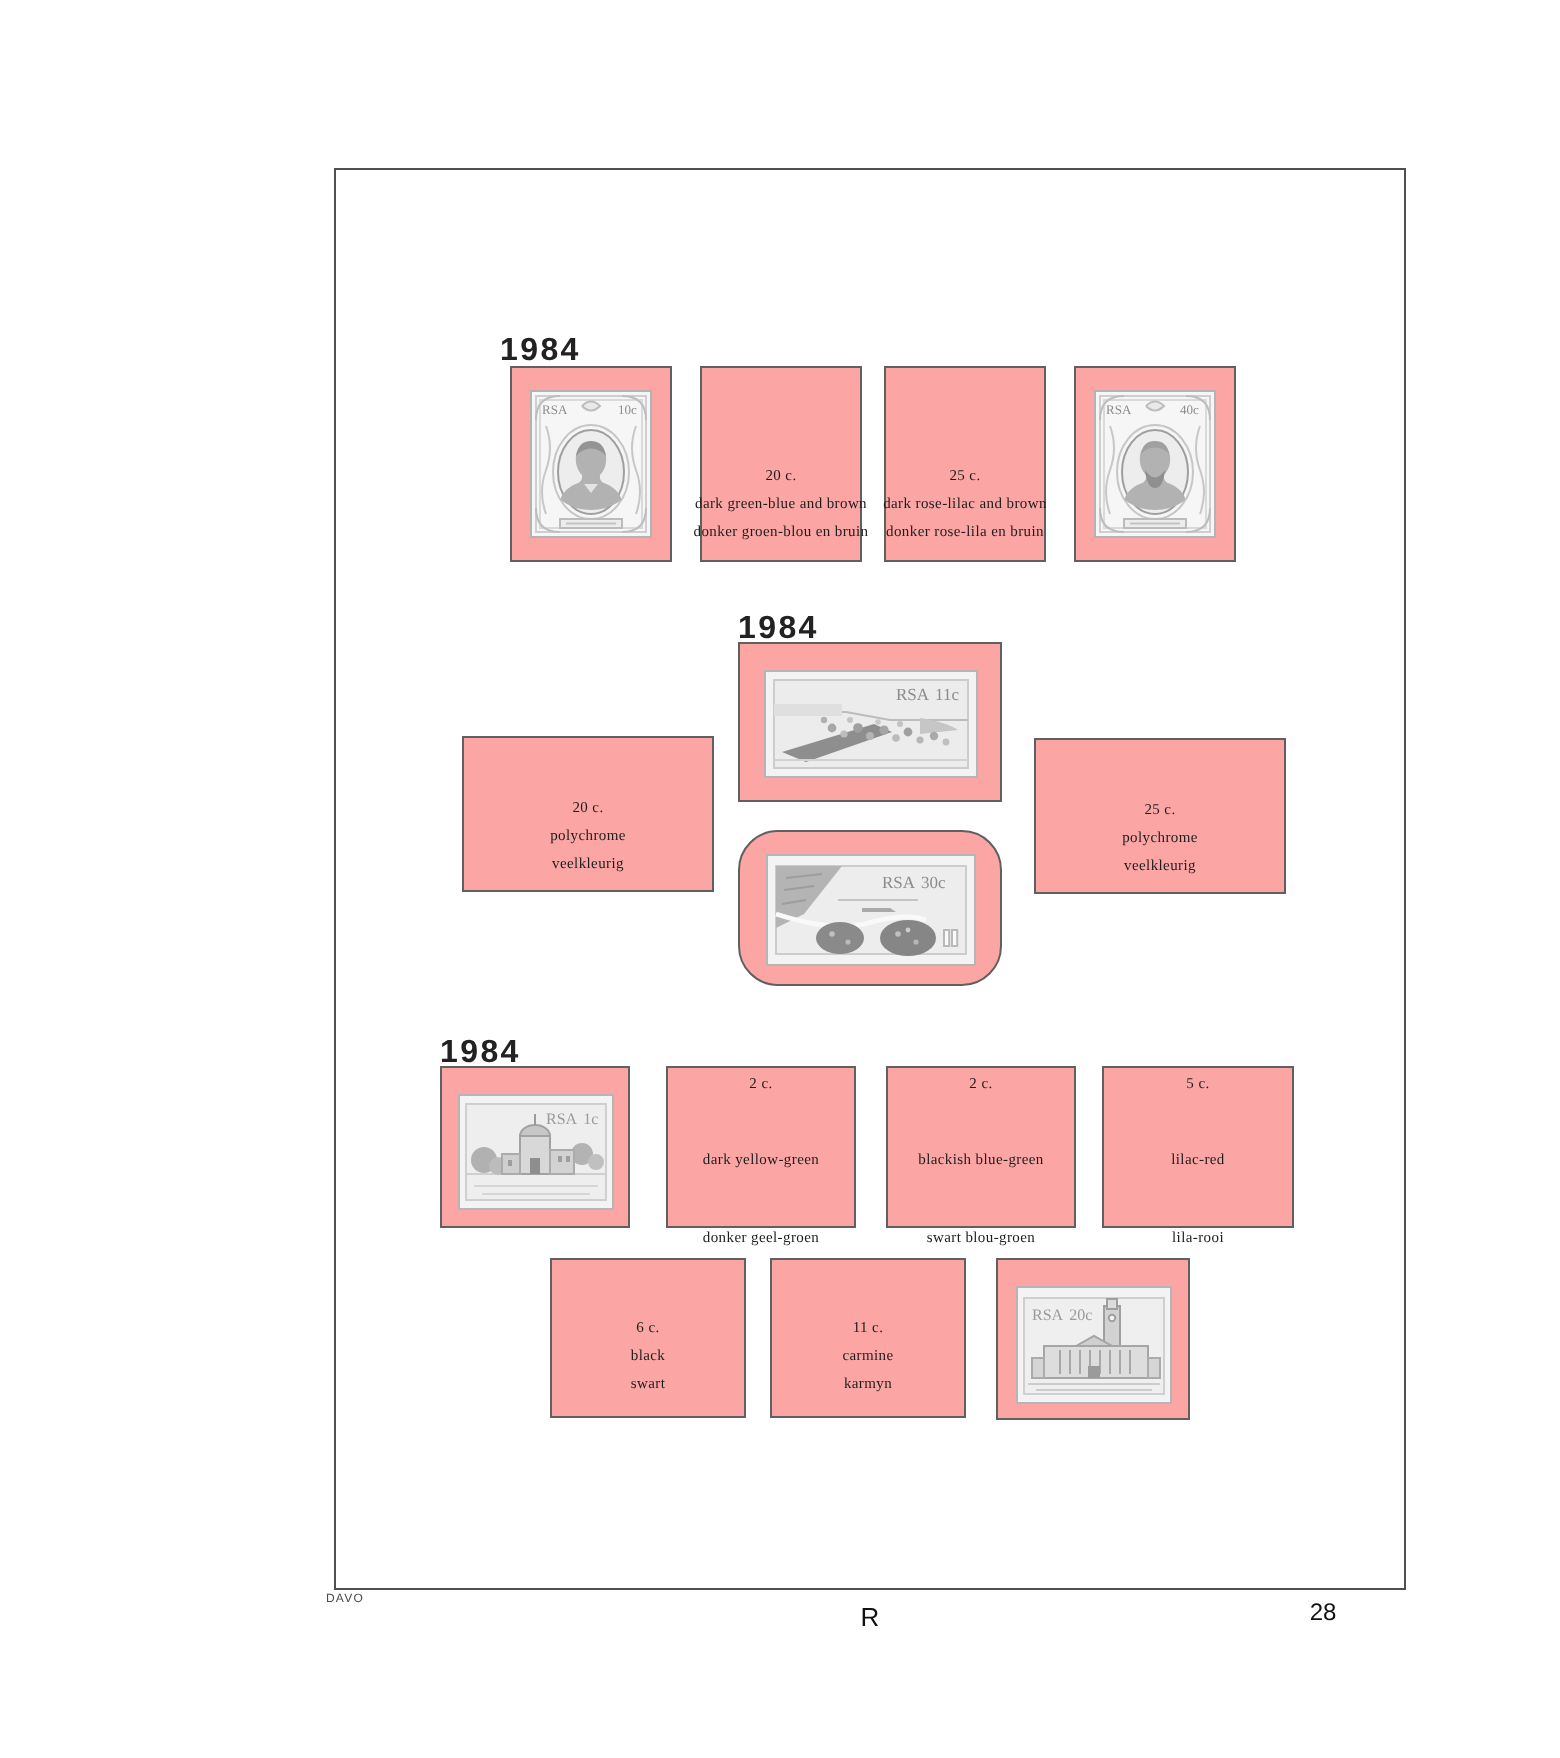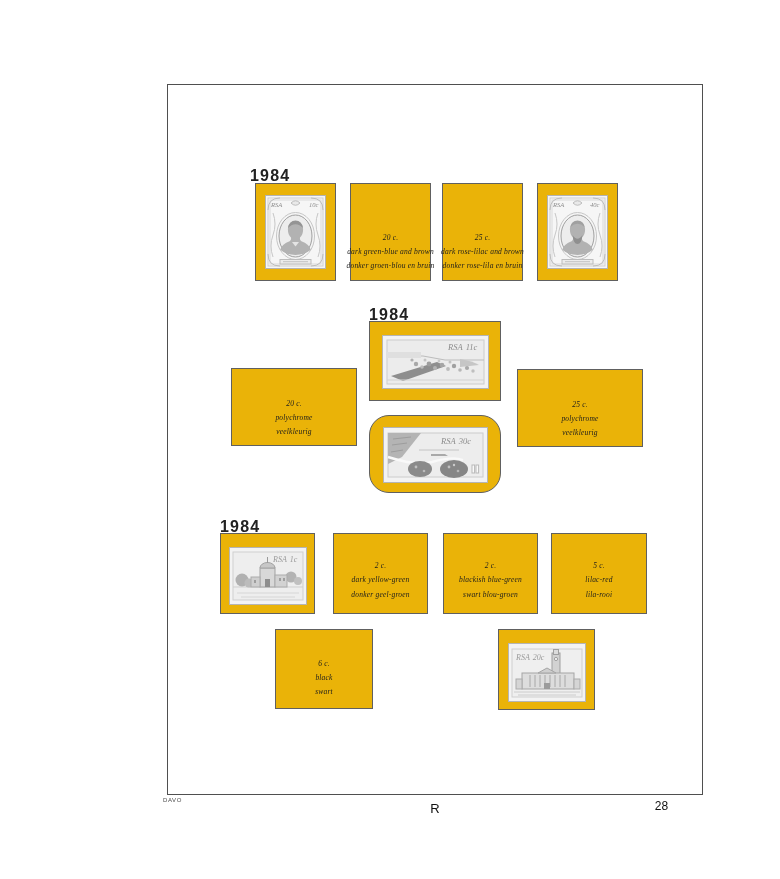--- a/index.html
+++ b/index.html
@@ -14,33 +14,32 @@
   .title {
     position:absolute; left:167px; top:118px; width:536px; margin:0;
     text-align:center; font-family:"Liberation Sans", sans-serif;
     font-weight:bold; font-size:19.5px; letter-spacing:0.4px; color:#141414;
   }
   .year {
     position:absolute; font-family:"Liberation Sans", sans-serif;
     font-weight:bold; font-size:16px; letter-spacing:1.2px; color:#222;
   }
   .box {
-    position:absolute; border:1px solid #606060; background:#eab308;
+    position:absolute; border:1px solid #606060; background:#fca5a5;
     box-sizing:border-box;
-    font-style:italic;
   }
   .box-text {
     display:flex; flex-direction:column; justify-content:center; align-items:center;
     height:100%; box-sizing:border-box; text-align:center;
     font-size:7.5px; line-height:1.9; letter-spacing:0.2px; color:#1d1d1d;
   }
   .box-text span { white-space:nowrap; }
   .shift20 { padding-top:40px; }
   .shift11 { padding-top:22px; }
-  .shift7  { padding-top:14px; }
+  .shift7  { padding-top:14px;gap:24px; }
   .shift9  { padding-top:18px; }
   .stamp { position:absolute; display:block; }
   .footer-publisher {
     position:absolute; left:163px; top:797px;
     font-family:"Liberation Sans", sans-serif; font-size:6px;
     letter-spacing:0.6px; color:#4a4a4a;
   }
   .footer-letter {
     position:absolute; left:167px; top:801px; width:536px; text-align:center;
     font-family:"Liberation Sans", sans-serif; font-size:13px; color:#111;
@@ -255,20 +254,27 @@
   </div>
 
   <div class="box" style="left:275px; top:629px; width:98px; height:80px;">
     <div class="box-text shift9">
       <span>6 c.</span>
       <span>black</span>
       <span>swart</span>
     </div>
   </div>
 
+  <div class="box" style="left:385px; top:629px; width:98px; height:80px;">
+    <div class="box-text shift9">
+      <span>11 c.</span>
+      <span>carmine</span>
+      <span>karmyn</span>
+    </div>
+  </div>
 
   <div class="box" style="left:498px; top:629px; width:97px; height:81px;">
     <svg class="stamp" style="left:9px; top:13px;" width="78" height="59" viewBox="0 0 78 59">
       <g>
         <rect x="0.5" y="0.5" width="77" height="58" fill="#f3f3f3" stroke="#b5b5b5"></rect>
         <rect x="4" y="6" width="70" height="48" fill="#efefef" stroke="#cfcfcf"></rect>
         <rect x="44" y="10" width="8" height="22" fill="#d2d2d2" stroke="#9f9f9f"></rect>
         <rect x="45.5" y="6.5" width="5" height="5" fill="#dcdcdc" stroke="#9f9f9f"></rect>
         <circle cx="48" cy="16" r="1.6" fill="#f6f6f6" stroke="#9f9f9f"></circle>
         <rect x="14" y="30" width="52" height="16" fill="#dddddd" stroke="#a5a5a5"></rect>

